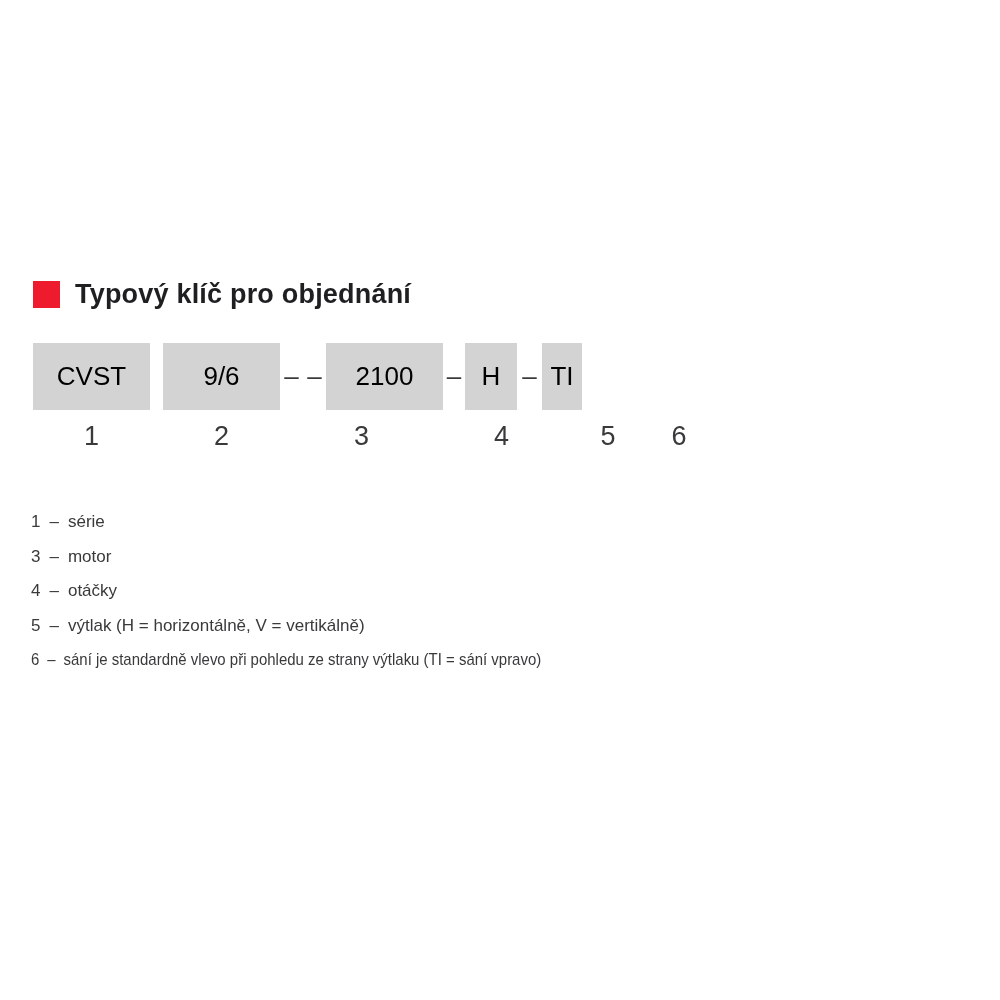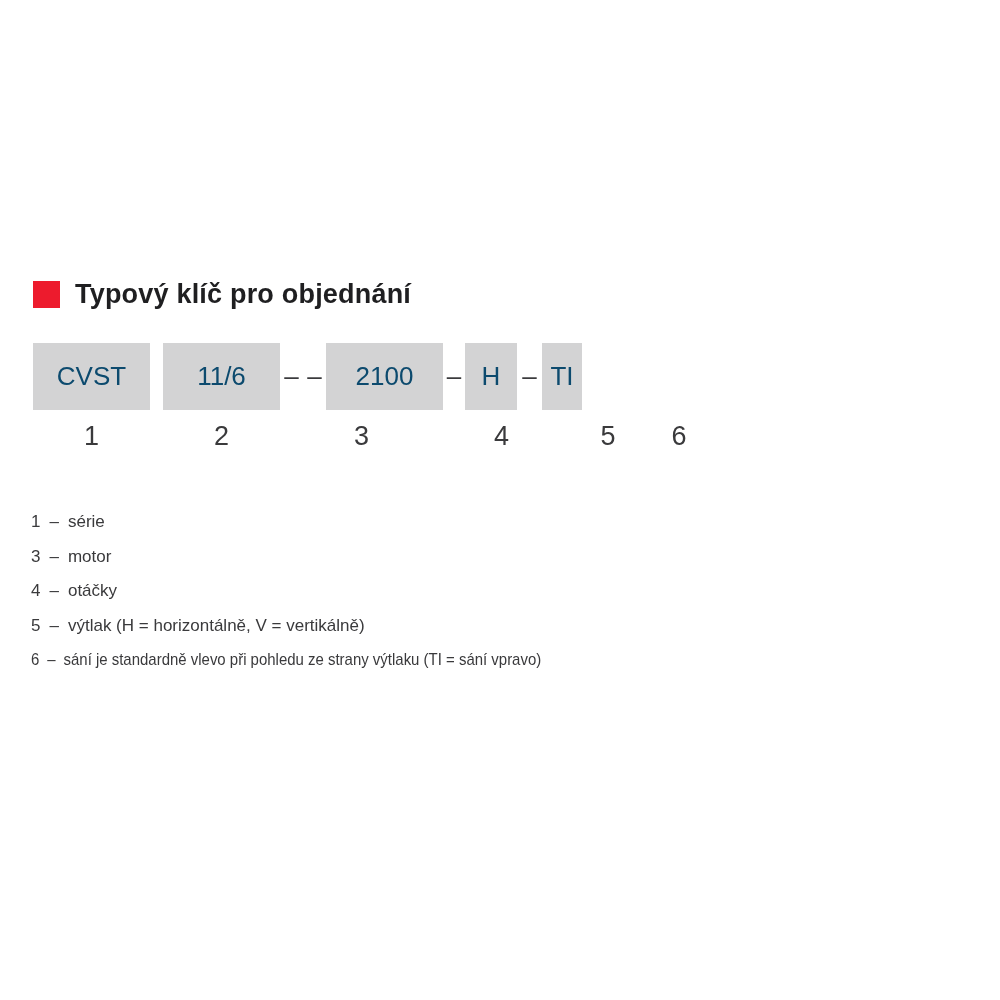--- a/index.html
+++ b/index.html
@@ -9,21 +9,21 @@
   }
   
   .header { position:absolute; left:33px; top:279px; display:flex; align-items:center; }
   .bullet { width:27px; height:27px; background:#ed1b2d; margin-right:15px; flex:0 0 auto; }
   .title  { font-size:27px; font-weight:700; color:#1f1f21; white-space:nowrap; letter-spacing:0.2px; }
 
   
   .code-row { position:absolute; left:33px; top:343px; display:flex; height:67px; align-items:center; }
   .code-box {
     background:#d3d3d4; height:67px; line-height:67px; text-align:center;
-    font-size:26px; color:#0c4a6e; flex:0 0 auto;
+    font-size:26px; color:#000000; flex:0 0 auto;
   }
   .dash-cell { text-align:center; font-size:26px; color:#3a3a3c; flex:0 0 auto; }
   .w117{width:117px} .w52{width:52px} .w48{width:40px}
   .gap13{width:13px} .gap23{width:23px} .gap22{width:22px} .gap25{width:25px}
 
   
   .num-row { position:absolute; left:33px; top:421px; display:flex; }
   .num-cell { text-align:center; font-size:27px; color:#3a3a3c; flex:0 0 auto; }
 
   
@@ -38,21 +38,21 @@
 <div class="sheet">
 
   <div class="header">
     <span class="bullet"></span>
     <span class="title">Typový klíč pro objednání</span>
   </div>
 
   <div class="code-row">
     <div class="code-box w117">CVST</div>
     <div class="dash-cell gap13"></div>
-    <div class="code-box w117">11/6</div>
+    <div class="code-box w117">9/6</div>
     <div class="dash-cell gap23">–</div>
     <div class="dash-cell gap23">–</div>
     <div class="code-box w117">2100</div>
     <div class="dash-cell gap22">–</div>
     <div class="code-box w52">H</div>
     <div class="dash-cell gap25">–</div>
     <div class="code-box w48">TI</div>
   </div>
 
   <div class="num-row">

